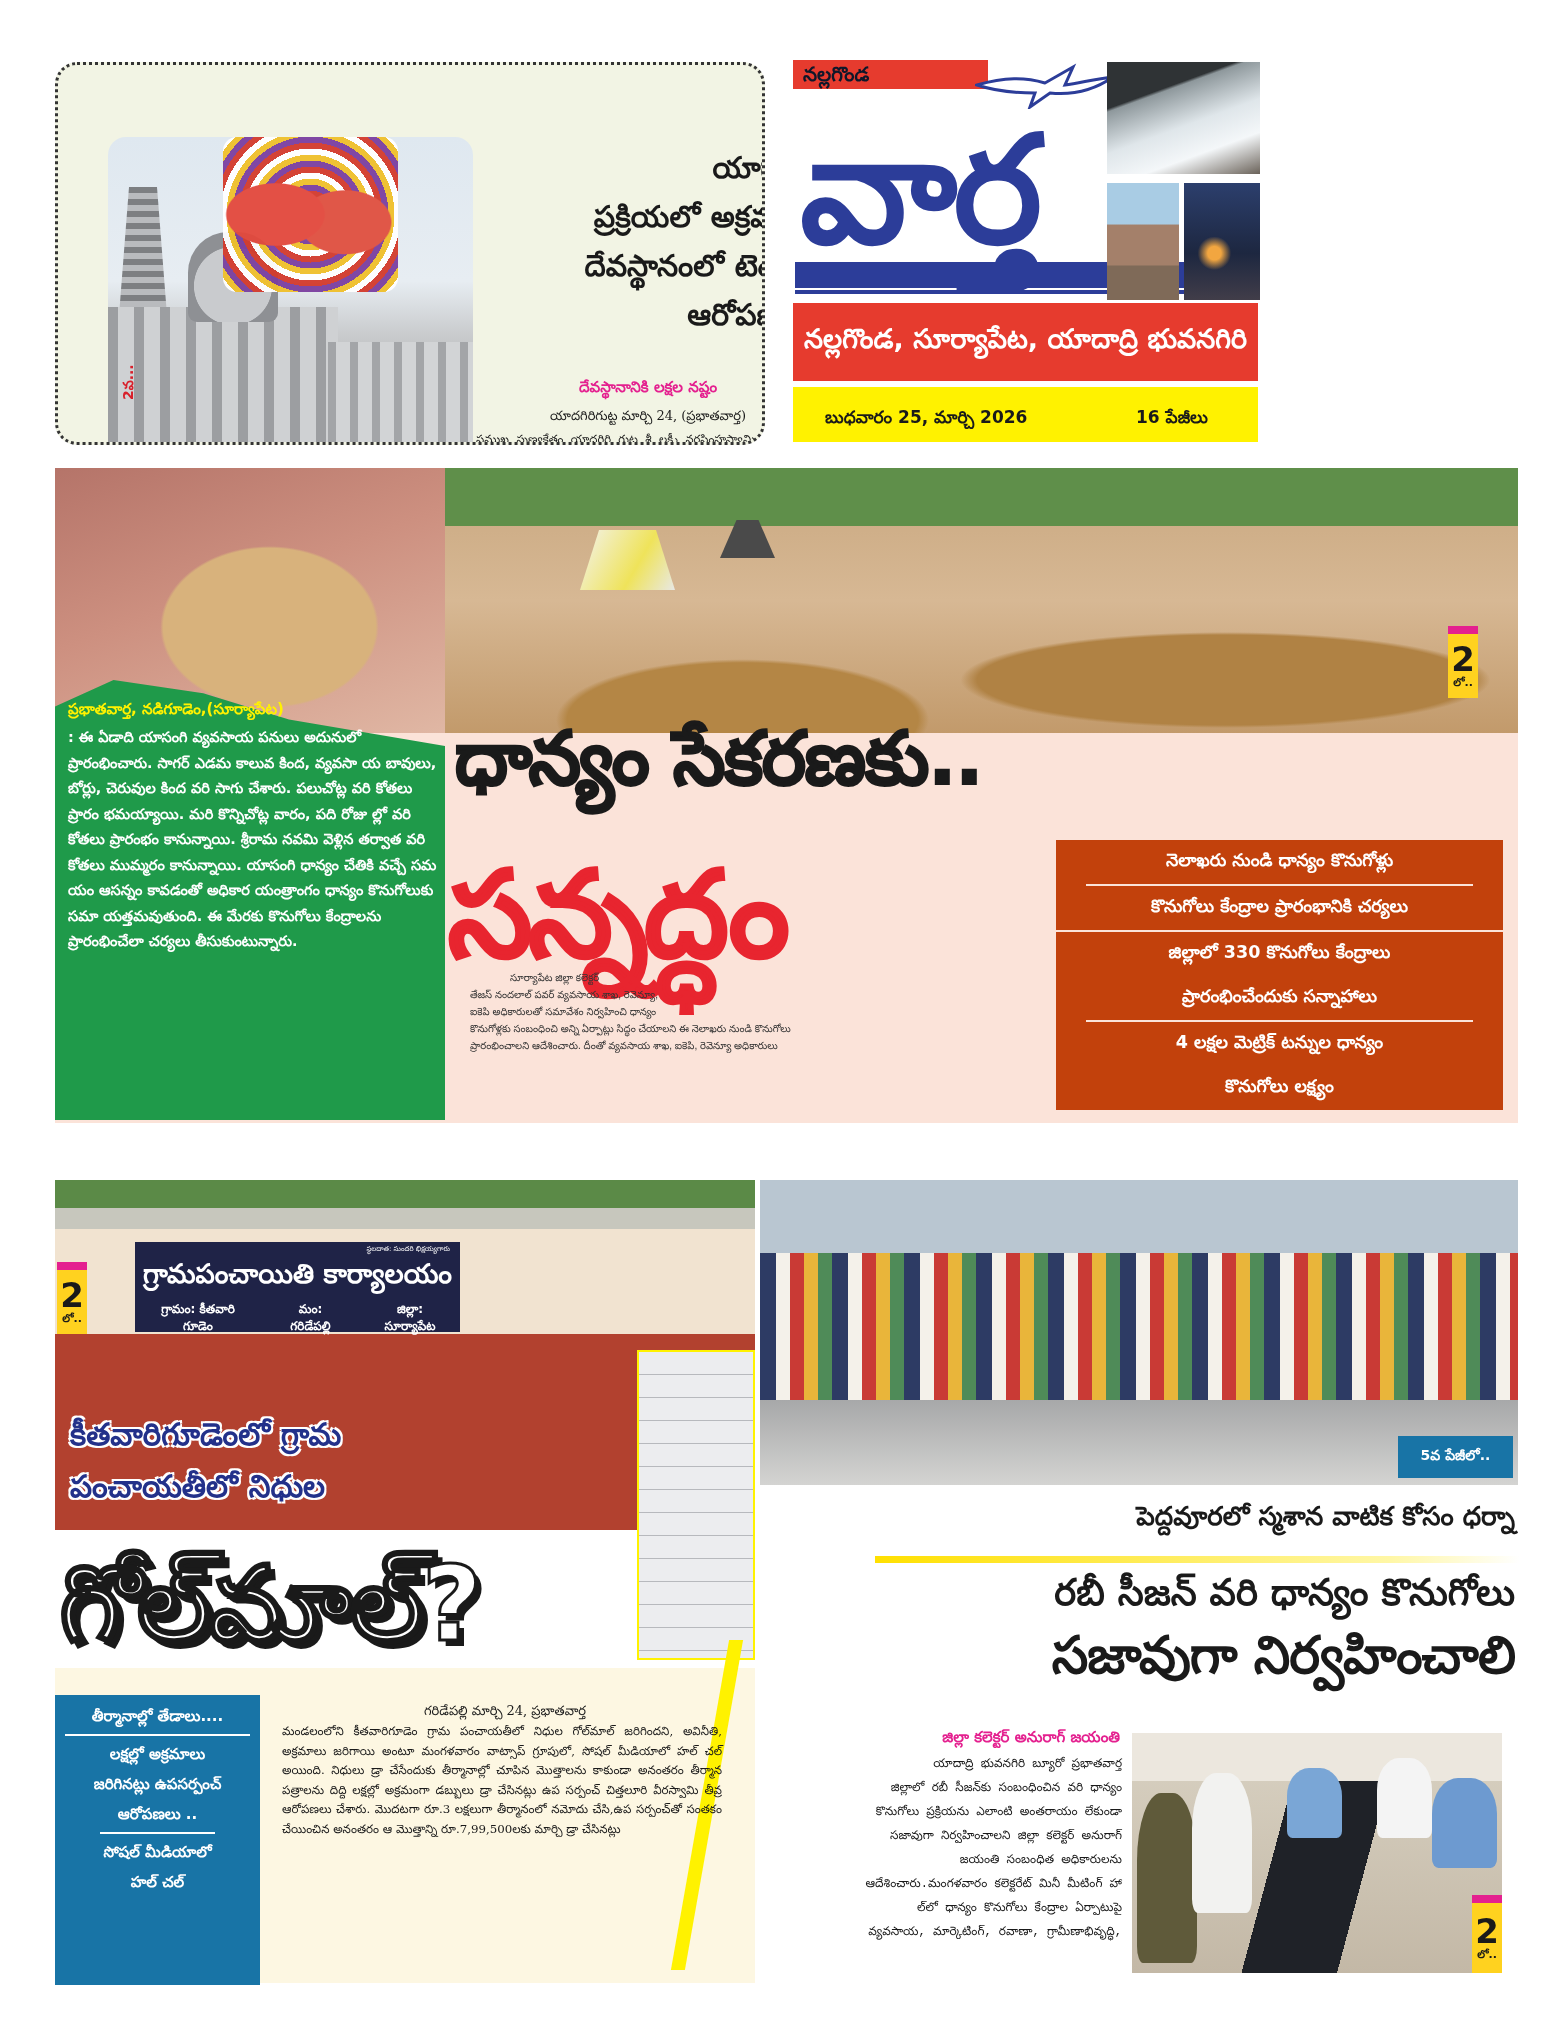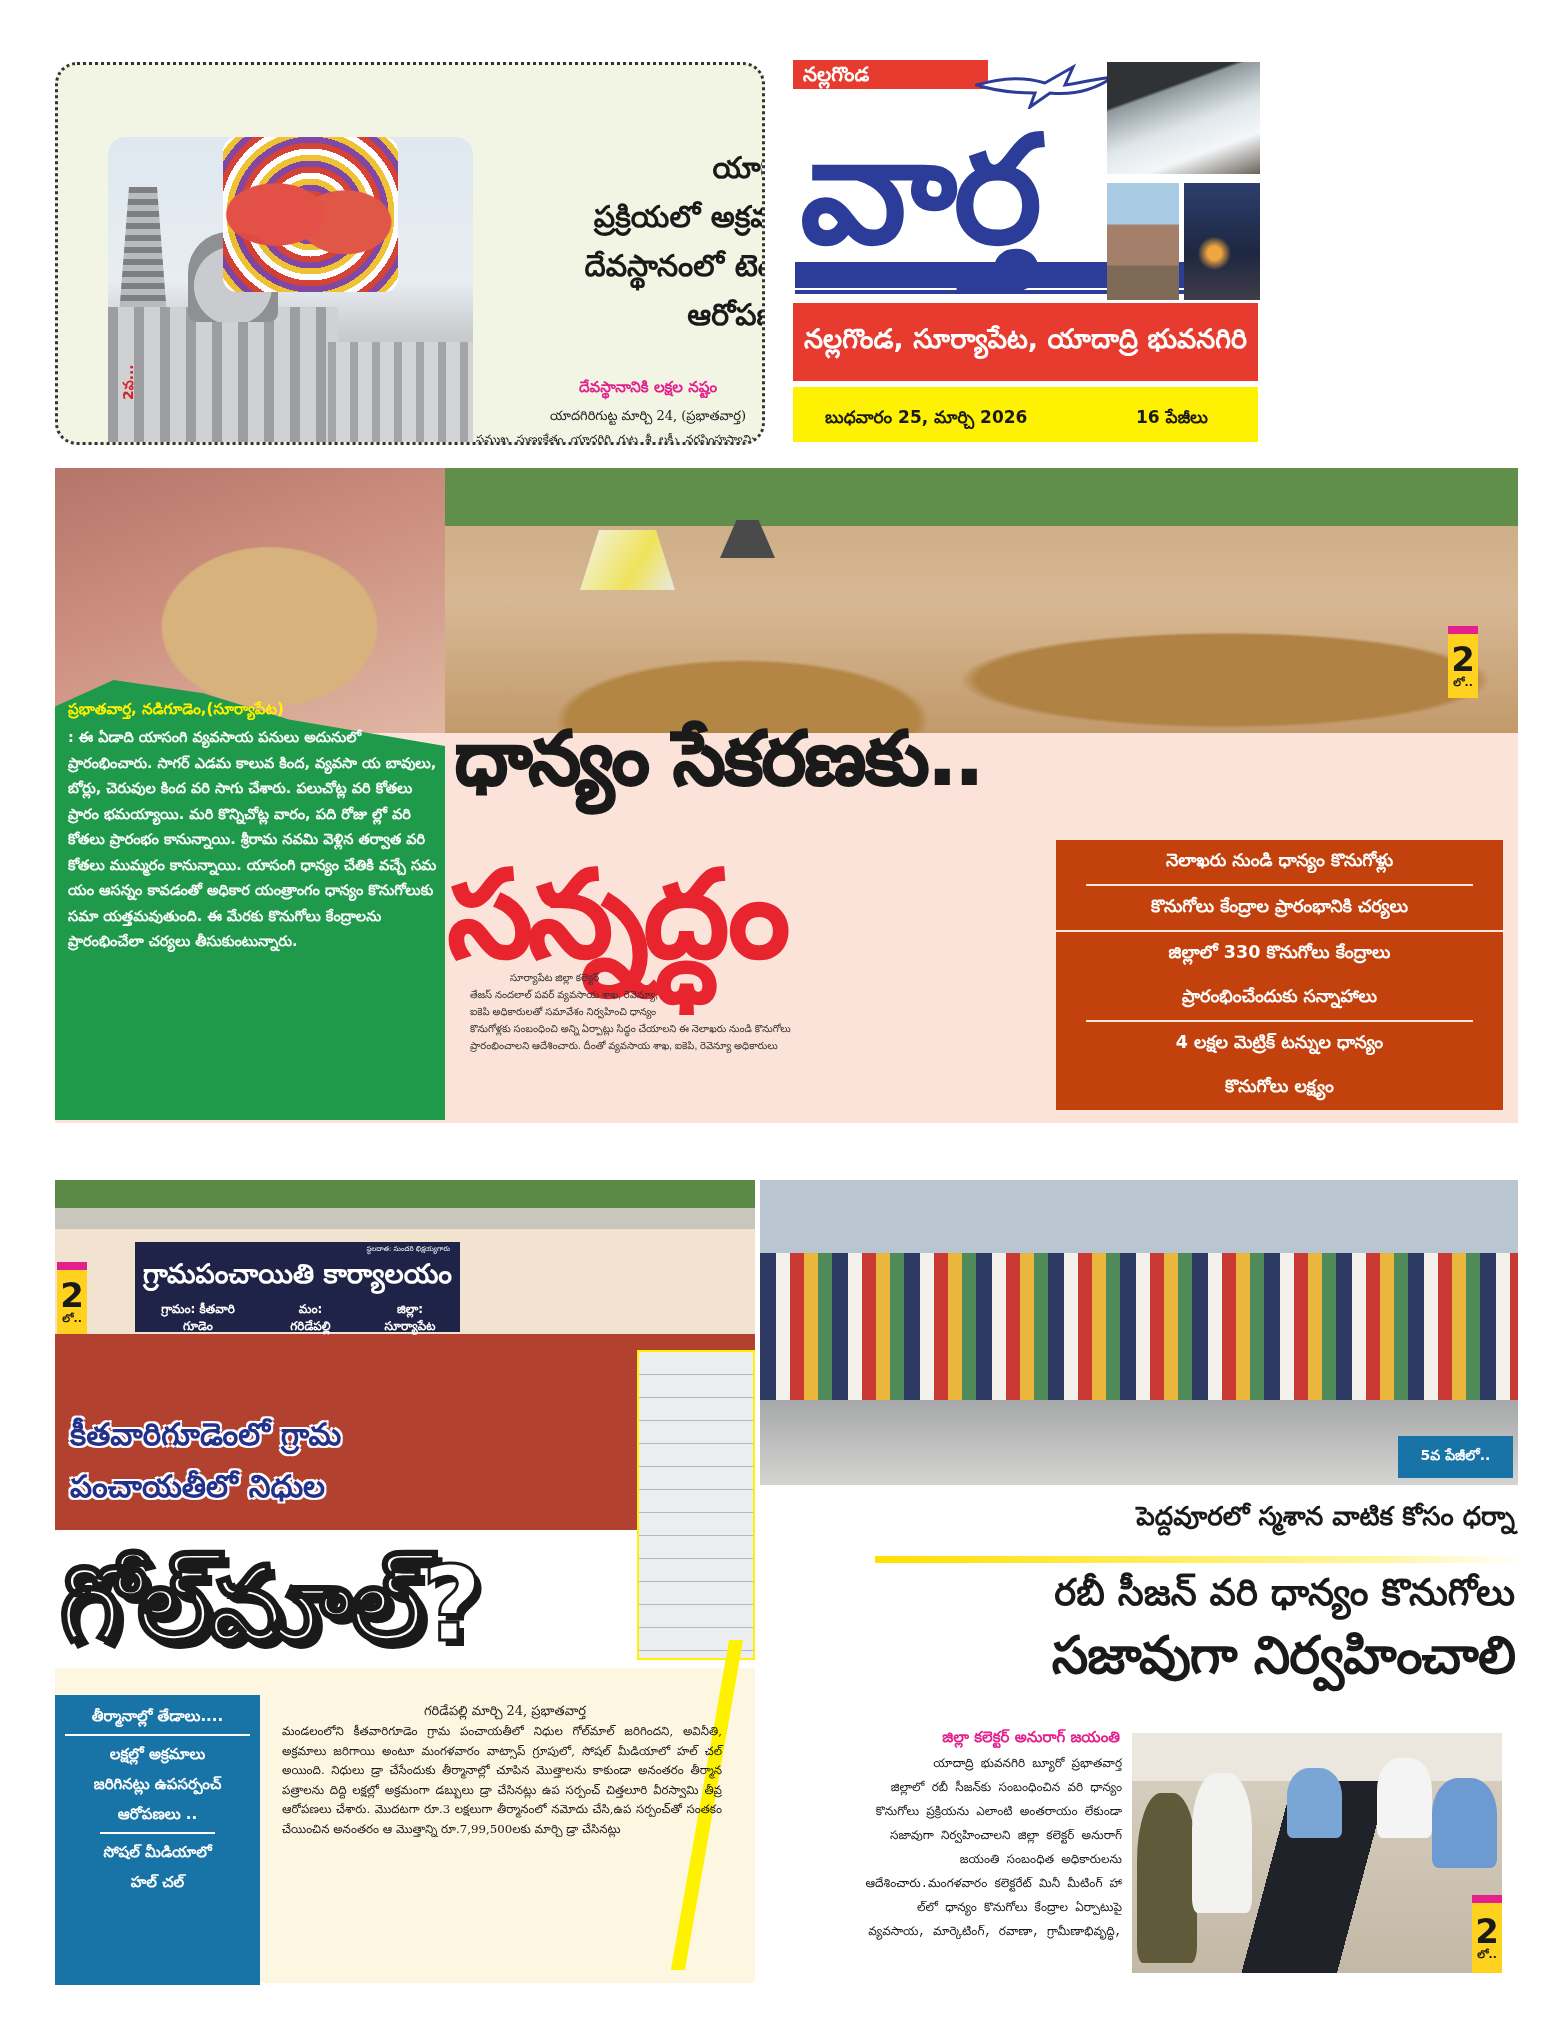--- a/index.html
+++ b/index.html
@@ -44,21 +44,21 @@
   #teaser-headline {
     left: 425px; top: 78px; width: 330px; text-align: right;
     font-size: 30px; font-weight: bold; line-height: 49px; color: #1a1a1a;
   }
   #teaser-sub { left: 425px; top: 313px; width: 330px; text-align: center; color: #e4208f; font-weight: bold; font-size: 15px; }
   #teaser-dateline { left: 425px; top: 343px; width: 330px; text-align: center; font-family: "DejaVu Serif", serif; font-size: 13px; }
   #teaser-body { left: 418px; top: 365px; width: 340px; text-align: justify; font-family: "DejaVu Serif", serif; font-size: 11.5px; line-height: 19px; }
 
   
   #mast-red-tag { left: 793px; top: 60px; width: 195px; height: 29px; background: #e63b2e; }
-  #mast-red-tag span { position: absolute; left: 10px; top: 2px; color: #ffffff; font-weight: bold; font-size: 20px; }
+  #mast-red-tag span { position: absolute; left: 10px; top: 2px; color: #0f172a; font-weight: bold; font-size: 20px; }
   #mast-bird { left: 975px; top: 63px; width: 140px; height: 46px; }
   #mast-logo {
     left: 800px; top: 95px; width: 455px; height: 200px; color: #2c3d99;
     font-weight: bold; font-size: 150px; line-height: 190px; letter-spacing: -4px;
   }
   #mast-logo-bar1 { left: 795px; top: 262px; width: 460px; height: 26px; background: #2c3d99; }
   #mast-logo-bar2 { left: 795px; top: 290px; width: 460px; height: 4px; background: #2c3d99; }
   #mast-photo-dam {
     left: 1107px; top: 62px; width: 153px; height: 112px;
     background: linear-gradient(160deg, #2f3335 0 28%, #8e989c 30%, #dfe6ea 55%, #f4f7f9 75%, #6a6259 100%);

